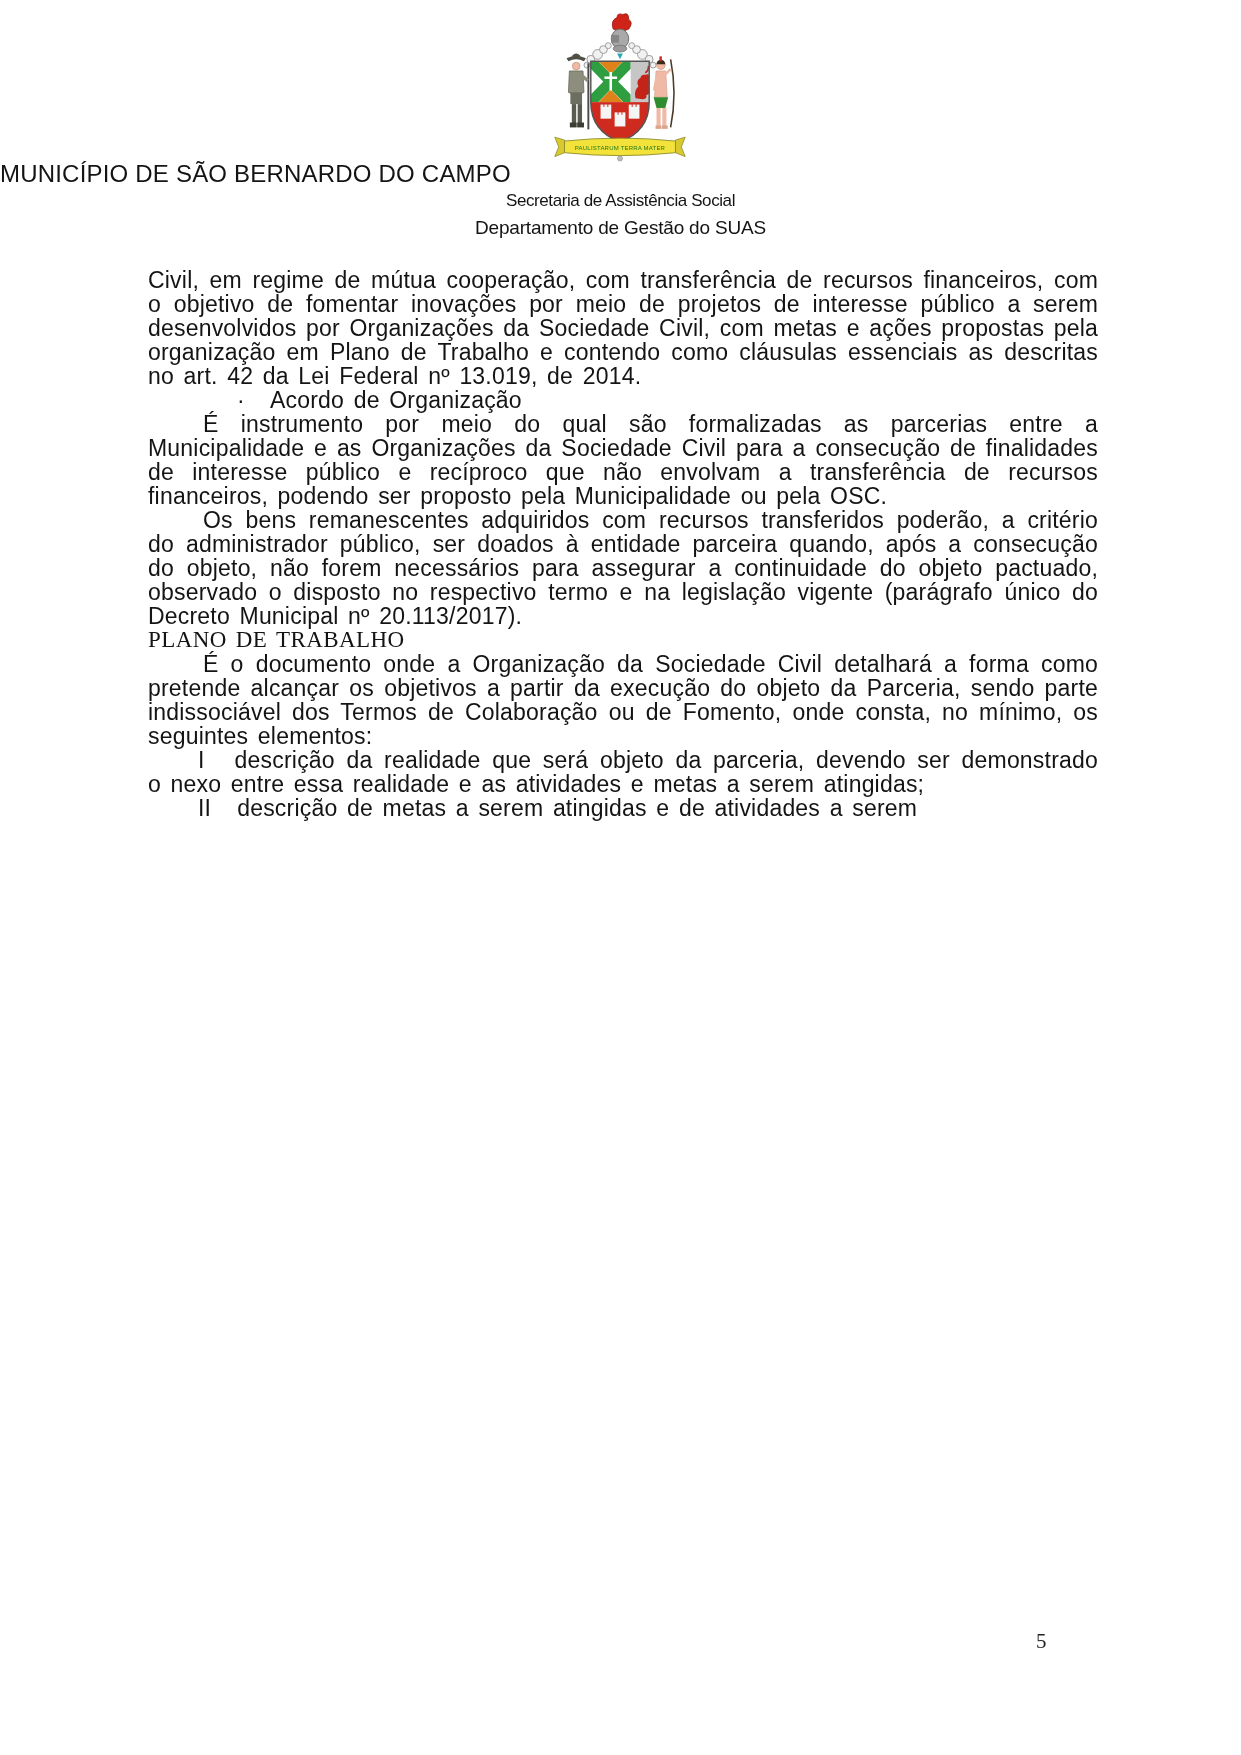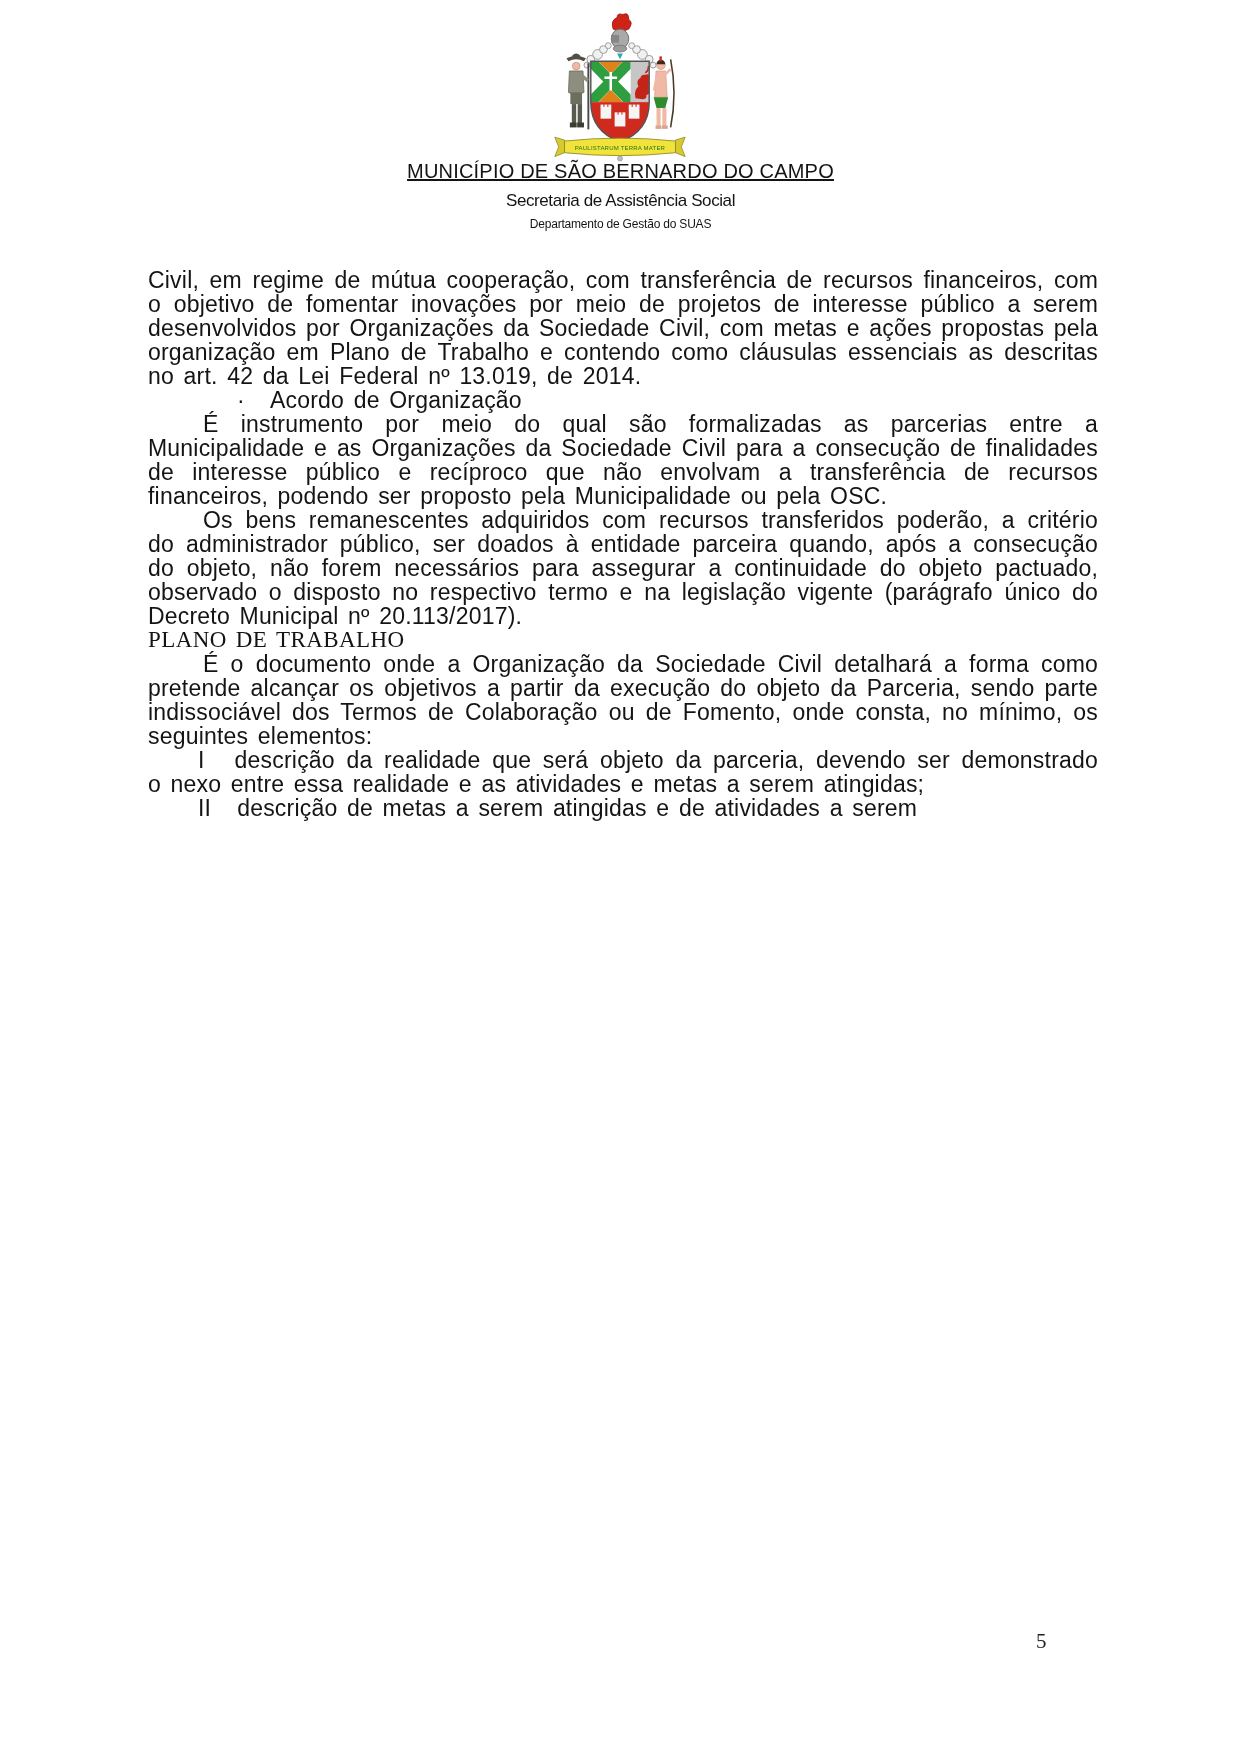--- a/index.html
+++ b/index.html
@@ -11,29 +11,29 @@
     color:#141414;
     overflow:hidden;
   }
   
   .crest {
     position:absolute; left:547px; top:12px;
     width:146px; height:152px;
   }
   .org-line1 {
     position:absolute; left:0; top:160px; width:1241px;
-    text-align:center; font-size:20px; letter-spacing:0.2px;text-decoration:underline;
+    text-align:left; font-size:24px; letter-spacing:0.2px;
   }
   .org-line2 {
     position:absolute; left:0; top:191px; width:1241px;
     text-align:center; font-size:17px; letter-spacing:-0.4px;
   }
   .org-line3 {
     position:absolute; left:0; top:217px; width:1241px;
-    text-align:center; font-size:12px; letter-spacing:-0.2px;
+    text-align:center; font-size:19px; letter-spacing:-0.2px;
   }
   
   .content {
     position:absolute; left:148px; top:268px; width:950px;
     font-size:23px; line-height:24px; letter-spacing:0.2px; word-spacing:3px;
   }
   .content p { margin:0; text-align:justify; }
   .indent { text-indent:55px; }
   .mt10 { margin-top:10px; } .mt12 { margin-top:12px; }
   .mt15 { margin-top:15px; } .mt16 { margin-top:16px; }

